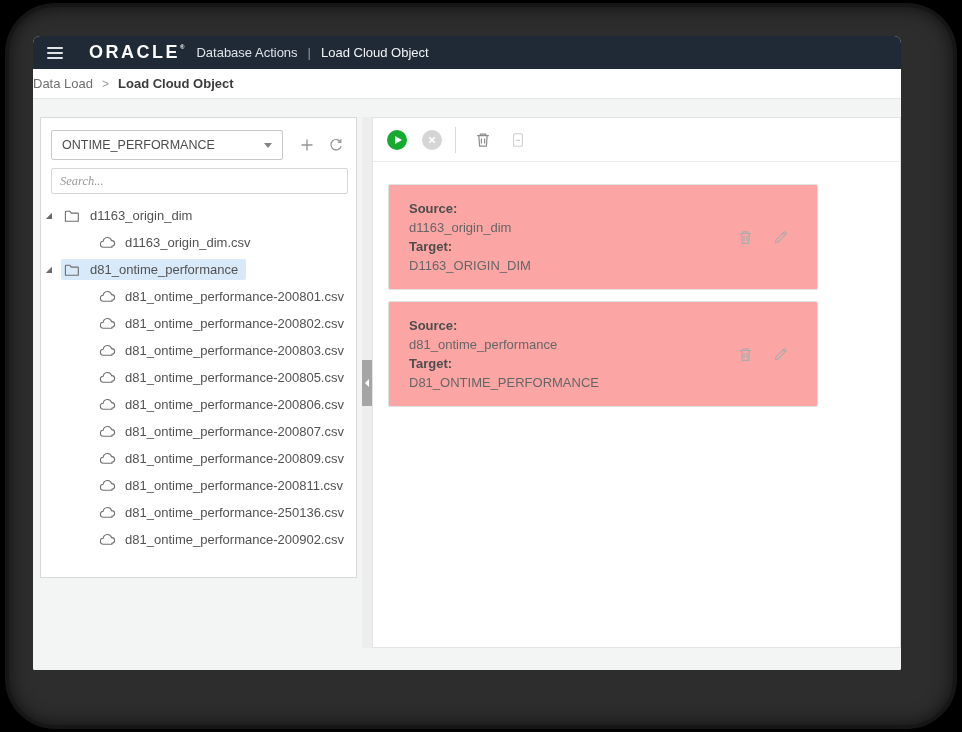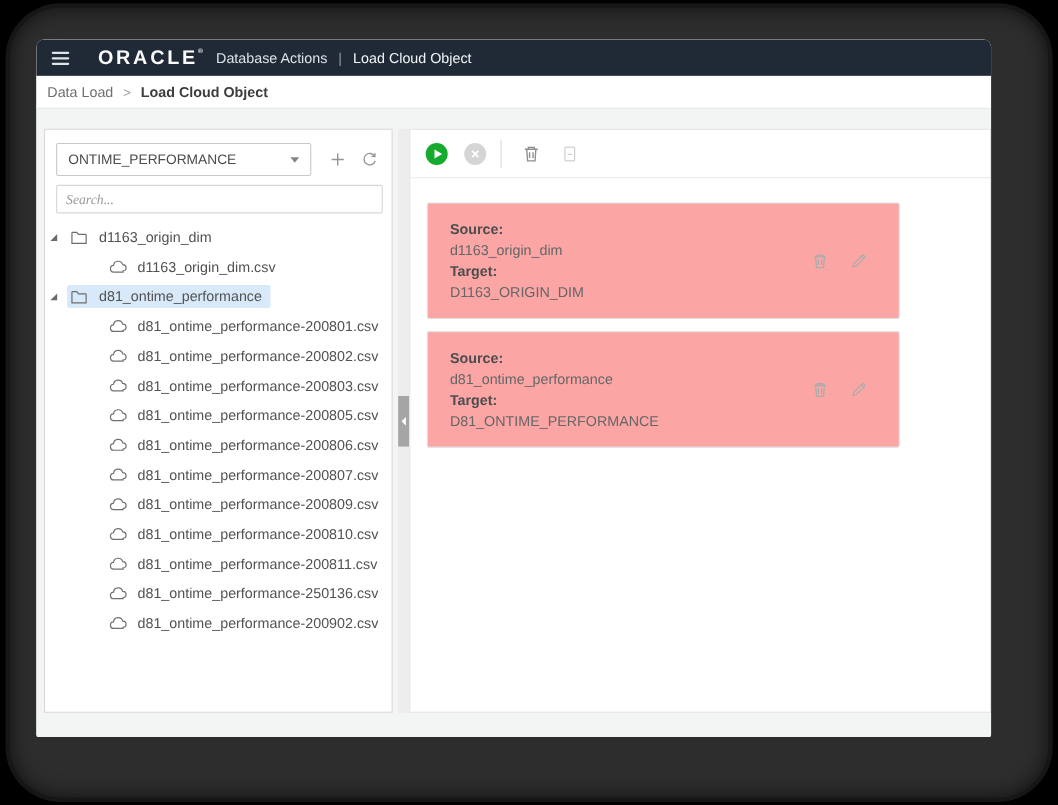--- a/index.html
+++ b/index.html
@@ -23,30 +23,30 @@
                justify-content:space-between; cursor:pointer; margin-right:26px; }
   .hamburger span { display:block; height:2px; background:#dfe4e8; border-radius:1px; }
   .brand { font-size:18px; font-weight:700; letter-spacing:2.5px; color:#fbfbfb; }
   .brand sup { font-size:6px; letter-spacing:0; vertical-align:top; position:relative; top:2px;}
   .app-product { margin-left:12px; font-size:13px; color:#dde2e7; }
   .app-sep { margin:0 10px; color:#8f99a3; font-size:13px; }
   .app-title { font-size:13px; color:#f2f4f6; }
 
   
   .breadcrumb { height:30px; background:#fff; border-bottom:1px solid #e2e7ec;
-                display:flex; align-items:center; padding-left:10px; font-size:13px; }
+                display:flex; align-items:center; padding-left:0; font-size:13px; }
   .crumb-parent { color:#6f6f6f; cursor:pointer; }
   .crumb-sep { color:#9a9a9a; margin:0 9px; font-size:12px; }
   .crumb-current { color:#3c3c3c; font-weight:700; }
 
   
   .content { position:relative; height:571px; background:#f3f4f4; }
 
   
-  .left-panel { position:absolute; left:7px; top:18px; width:317px; height:531px;
+  .left-panel { position:absolute; left:7px; top:18px; width:317px; height:461px;
                 background:#fff; border:1px solid #d8d8d8; overflow:hidden; }
   .panel-top { padding:12px 10px 0 10px; }
   .selector-row { display:flex; align-items:center; }
   .bucket-select { width:232px; height:30px; border:1px solid #c8c8c8; border-radius:2px;
                    background:#fff; display:flex; align-items:center;
                    justify-content:space-between; padding:0 10px; cursor:pointer; }
   .bucket-select .val { font-size:12.5px; color:#4c4c4c; }
   .caret-down { width:0; height:0; border-left:4px solid transparent;
                 border-right:4px solid transparent; border-top:5px solid #858585; }
   .icon-btn { background:none; border:none; cursor:pointer; display:flex;
@@ -278,31 +278,20 @@
     <span class="row-content">
       <span class="node-icon">
         <svg width="17" height="13" viewBox="0 0 17 13">
           <path d="M12.9 11.3H4.6a3 3 0 0 1-.4-6 4.3 4.3 0 0 1 8.4-.7 2.85 2.85 0 0 1 .3 5.7z" fill="none" stroke="#707070" stroke-width="1.1"></path>
         </svg>
       </span>
       <span class="row-label">d81_ontime_performance-200809.csv</span>
     </span>
   </div>
 
-  <div class="tree-row">
-    <span class="file-spacer"></span>
-    <span class="row-content">
-      <span class="node-icon">
-        <svg width="17" height="13" viewBox="0 0 17 13">
-          <path d="M12.9 11.3H4.6a3 3 0 0 1-.4-6 4.3 4.3 0 0 1 8.4-.7 2.85 2.85 0 0 1 .3 5.7z" fill="none" stroke="#707070" stroke-width="1.1"></path>
-        </svg>
-      </span>
-      <span class="row-label">d81_ontime_performance-200810.csv</span>
-    </span>
-  </div>
 
   <div class="tree-row">
     <span class="file-spacer"></span>
     <span class="row-content">
       <span class="node-icon">
         <svg width="17" height="13" viewBox="0 0 17 13">
           <path d="M12.9 11.3H4.6a3 3 0 0 1-.4-6 4.3 4.3 0 0 1 8.4-.7 2.85 2.85 0 0 1 .3 5.7z" fill="none" stroke="#707070" stroke-width="1.1"></path>
         </svg>
       </span>
       <span class="row-label">d81_ontime_performance-200811.csv</span>

